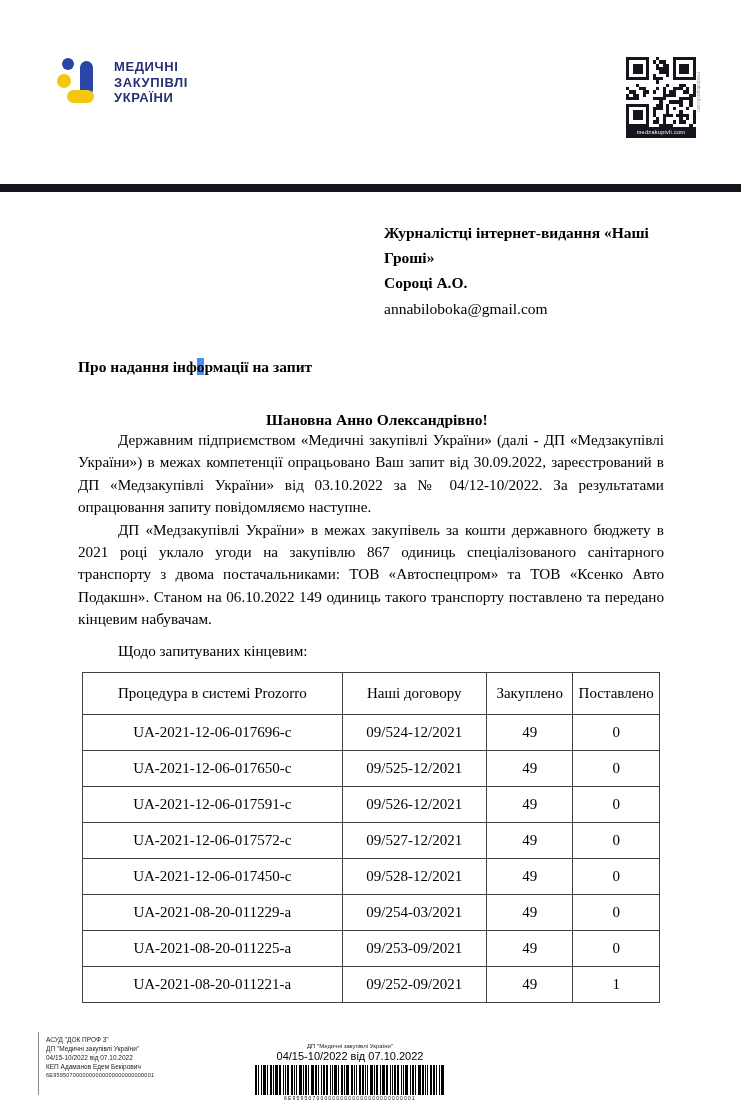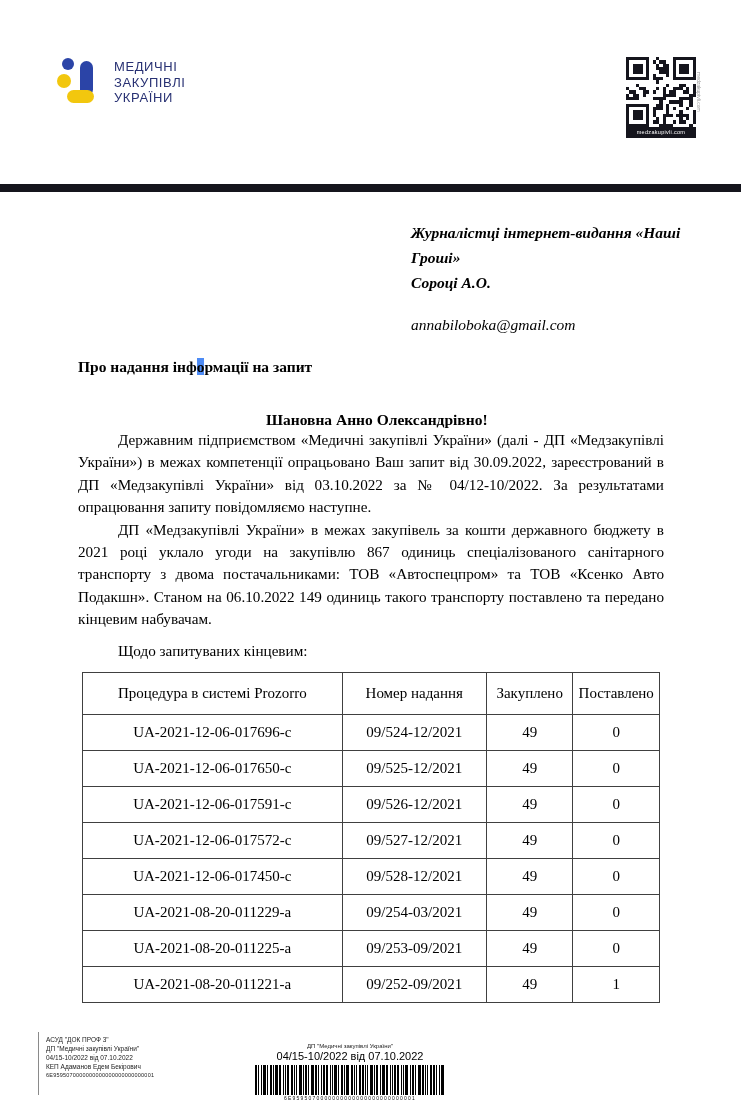--- a/index.html
+++ b/index.html
@@ -6,40 +6,40 @@
   .page{position:relative;width:741px;height:1114px;background:#fff;overflow:hidden;
         font-family:"Liberation Serif","DejaVu Serif",serif;color:#000;}
 
   
   .logo{position:absolute;left:57px;top:58px;display:flex;gap:11px;align-items:flex-start;}
   .logo-mark{position:relative;width:46px;height:46px;flex:0 0 auto;}
   .lm-dot-blue{position:absolute;left:5px;top:0;width:12px;height:12px;border-radius:50%;background:var(--brand-blue,#2b44a7);}
   .lm-dot-yellow{position:absolute;left:0;top:16px;width:14px;height:14px;border-radius:50%;background:var(--brand-yellow,#f2c70e);}
   .lm-bar-blue{position:absolute;left:23px;top:3px;width:13px;height:35px;border-radius:7px;background:var(--brand-blue,#2b44a7);}
   .lm-bar-yellow{position:absolute;left:10px;top:32px;width:27px;height:13px;border-radius:7px;background:var(--brand-yellow,#f2c70e);}
-  .logo-text{font-family:"Liberation Sans",sans-serif;font-weight:normal;color:var(--brand-navy,#283173);
+  .logo-text{font-family:"Liberation Sans",sans-serif;font-weight:bold;color:var(--brand-navy,#283173);
              font-size:13px;line-height:15.5px;letter-spacing:.6px;padding-top:1px;}
 
   .contact{position:absolute;top:64px;right:131px;text-align:right;
            font-family:"Liberation Sans",sans-serif;font-size:10.5px;line-height:15px;color:#3b3b3b;}
   .contact .email-link{color:#3b3b3b;text-decoration:none;}
 
   .qr-wrap{position:absolute;top:57px;right:45px;width:70px;}
   .qr-svg{display:block;width:70px;height:70px;background:#fff;}
   .qr-caption{height:11px;background:#15151d;color:#fff;font-family:"Liberation Sans",sans-serif;
               font-size:5.5px;line-height:11px;text-align:center;letter-spacing:.3px;}
   .qr-side{position:absolute;left:100%;top:0;height:70px;writing-mode:vertical-rl;
            font-family:"Liberation Sans",sans-serif;font-size:5px;color:#999;text-align:center;white-space:nowrap;}
 
   .divider{position:absolute;left:0;top:184px;width:741px;height:8px;background:var(--divider-bar,#15151d);}
 
   
-  .recipient{position:absolute;left:411px;top:220px;width:272px;font-size:15.5px;line-height:25px;font-style:italic;}
+  .recipient{position:absolute;left:384px;top:220px;width:272px;font-size:15.5px;line-height:25px;}
   .recipient .b{font-weight:bold;}
-  .recipient .email{margin-top:17px;}
+  .recipient .email{margin-top:1px;}
   .recipient .email a{color:#000;text-decoration:none;}
 
   
   .subject{position:absolute;left:78px;top:358px;font-size:15.5px;font-weight:bold;}
   .subject .hl{background:var(--selection,#4d8bf5);}
   .salutation{position:absolute;left:266px;top:411px;font-size:15.5px;font-weight:bold;}
   .bodytext{position:absolute;left:78px;top:429px;width:586px;font-size:15.2px;line-height:22.4px;text-align:justify;}
   .bodytext p{margin:0;text-indent:40px;}
   .bodytext p.lead{margin-top:9px;text-align:left;}
 
@@ -325,21 +325,21 @@
   <table class="proc-table">
     <colgroup>
         <col style="width:45%">
         <col style="width:25%">
         <col style="width:15%">
         <col style="width:15%">
       </colgroup>
     <thead>
       <tr>
         <th>Процедура в системі Prozorro</th>
-        <th>Номер надання</th>
+        <th>Наші договору</th>
         <th>Закуплено</th>
         <th>Поставлено</th>
       </tr>
     </thead>
     <tbody>
       <tr>
         <td>UA-2021-12-06-017696-c</td>
         <td>09/524-12/2021</td>
         <td>49</td>
         <td>0</td>

